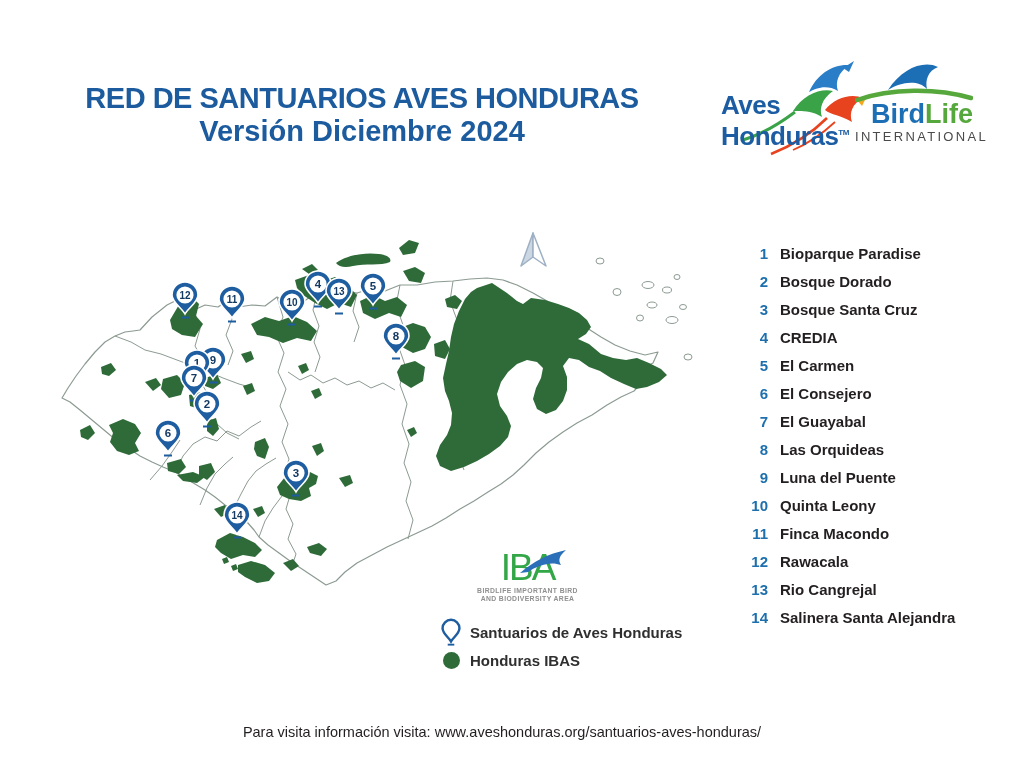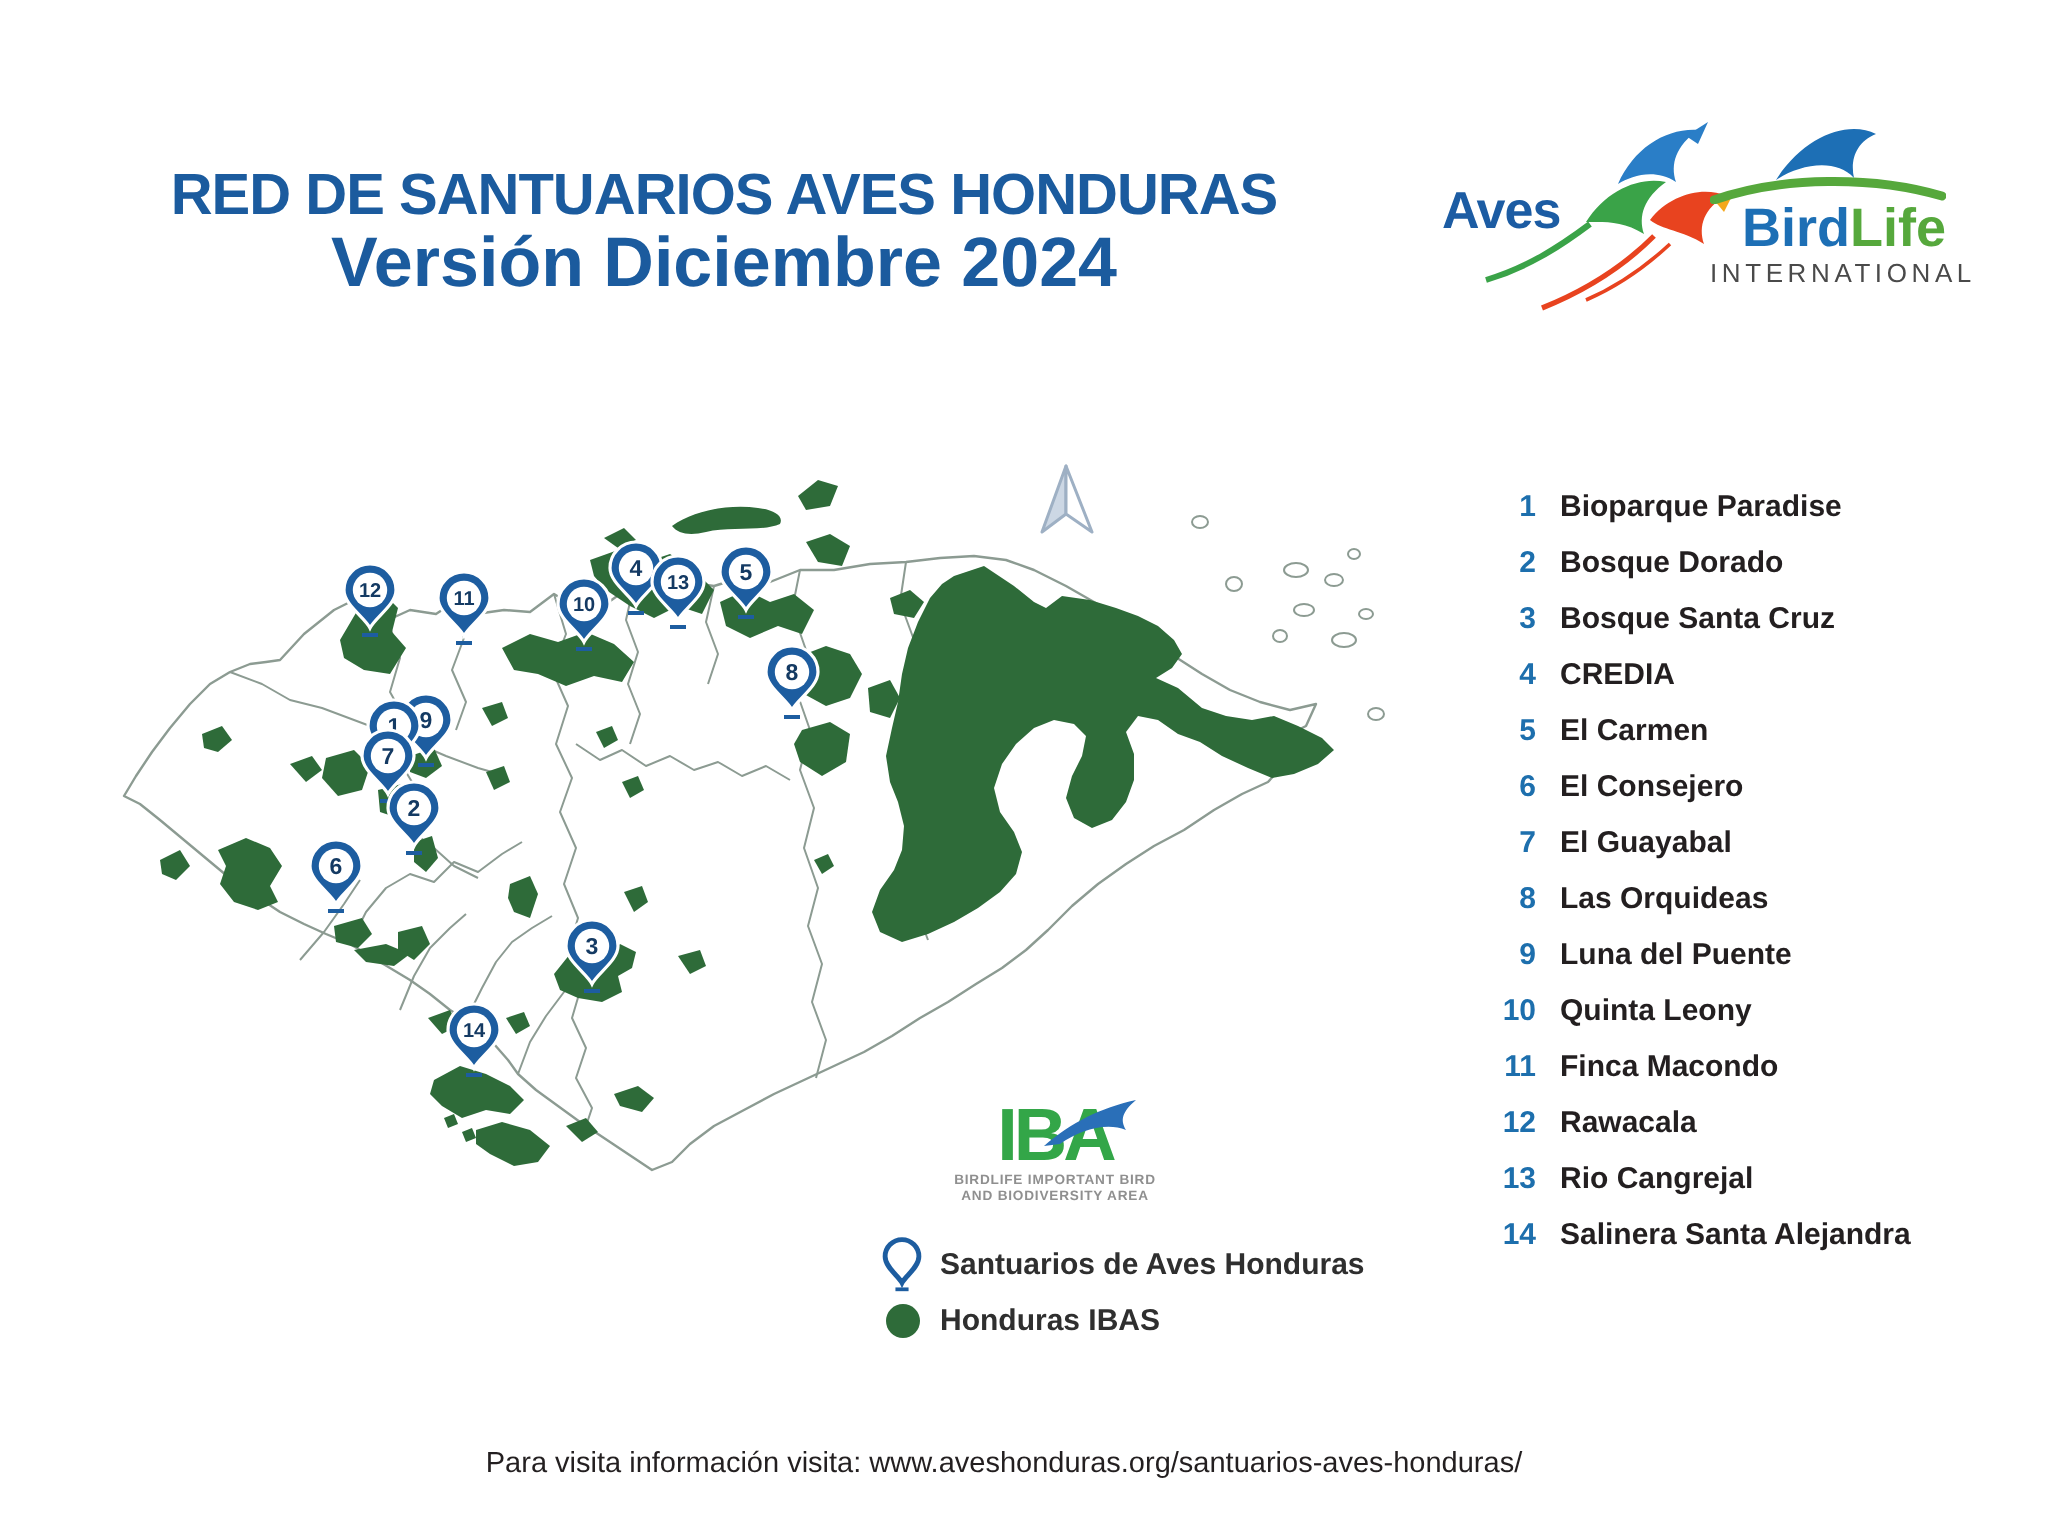--- a/index.html
+++ b/index.html
@@ -9,21 +9,21 @@
     --birdlife-green:#56a83c; --aves-blue:#1c5ca3; --bird-red:#e8431f;
     --arrow-gray:#9eb0c4; --subtext-gray:#8f8f8f;
   }
   *{margin:0;padding:0;box-sizing:border-box;}
   body{font-family:"Liberation Sans",sans-serif;background:#fff;}
   .page{position:relative;width:1024px;height:768px;background:#fff;overflow:hidden;}
 
   
   .title-block{position:absolute;left:0;top:82px;width:724px;text-align:center;color:var(--title-blue);font-weight:bold;}
   .title-line1{font-size:29px;line-height:33px;letter-spacing:-0.5px;}
-  .title-line2{font-size:35px;line-height:33px;}
+  .title-line2{font-size:29px;line-height:33px;}
 
   .aves-logo{position:absolute;left:713px;top:68px;width:150px;height:95px;}
   .aves-text{position:absolute;left:8px;top:24px;color:var(--aves-blue);font-weight:bold;font-size:26px;line-height:27px;letter-spacing:-0.5px;}
   .aves-tm{font-size:8px;vertical-align:super;}
   .aves-birds{position:absolute;left:46px;top:-10px;overflow:visible;}
 
   .birdlife-logo{position:absolute;left:855px;top:60px;width:118px;height:95px;text-align:right;}
   .birdlife-bird{display:block;margin:0 auto;}
   .birdlife-arc{display:block;margin:-6px auto 0;}
   .birdlife-text{font-size:27px;font-weight:bold;line-height:28px;margin-top:-2px;}
@@ -41,21 +41,21 @@
   .north-right{fill:#fff;stroke:var(--arrow-gray);stroke-width:1.5;stroke-linejoin:round;}
 
   
   .s-list{position:absolute;left:744px;top:239px;width:270px;}
   .s-row{display:flex;align-items:center;height:28px;}
   .s-num{width:24px;text-align:right;color:var(--list-number-blue);font-weight:bold;font-size:15px;flex:none;}
   .s-name{margin-left:12px;color:var(--text-dark);font-weight:bold;font-size:15px;white-space:nowrap;}
 
   
   .iba-logo{position:absolute;left:460px;top:549px;width:135px;text-align:center;}
-  .iba-word{font-size:37px;font-weight:bold;letter-spacing:-2px;color:var(--iba-logo-green);line-height:38px;position:relative;display:inline-block;}
+  .iba-word{font-size:37px;font-weight:normal;letter-spacing:-2px;color:var(--iba-logo-green);line-height:38px;position:relative;display:inline-block;}
   .iba-swoosh{position:absolute;right:-16px;top:-2px;overflow:visible;}
   .iba-sub{font-size:6.8px;letter-spacing:0.4px;color:var(--subtext-gray);line-height:8px;font-weight:bold;}
 
   
   .legend{position:absolute;left:438px;top:618px;}
   .legend-row{display:flex;align-items:center;height:28px;}
   .legend-icon{width:26px;display:flex;justify-content:center;flex:none;}
   .legend-dot{width:17px;height:17px;border-radius:50%;background:var(--iba-green);}
   .legend-label{margin-left:6px;font-weight:bold;font-size:15px;color:#2f2f2f;white-space:nowrap;}
 
@@ -78,20 +78,21 @@
       <path d="M68,60 C52,76 32,88 12,96" stroke="#e8431f" stroke-width="2.6" fill="none"></path>
       <path d="M76,64 C62,77 48,86 34,92" stroke="#e8431f" stroke-width="1.8" fill="none"></path>
       <path d="M50,34 C58,16 74,6 90,7 C79,15 76,24 79,33 C68,26 57,30 50,34 Z" fill="#2a7ec7"></path>
       <path d="M84,10 L95,3 L90,14 Z" fill="#2a7ec7"></path>
       <path d="M34,53 C44,37 61,30 74,33 C63,41 60,50 63,59 C52,52 42,53 34,53 Z" fill="#3aa348"></path>
       <path d="M66,52 C76,39 93,35 104,40 C93,46 90,55 93,64 C82,57 72,57 66,52 Z" fill="#e8431f"></path>
       <path d="M98,42 L108,38 L103,48 Z" fill="#f5a81c"></path>
     </svg>
     <div class="aves-text">
       <div>Aves</div>
+      <div><span>Honduras</span><span class="aves-tm">TM</span></div>
     </div>
   </div>
 
   <div class="birdlife-logo">
     <svg class="birdlife-bird" width="64" height="34" viewBox="0 0 64 34">
       <path d="M6,30 C20,8 42,0 56,7 C46,11 43,20 45,29 C36,19 18,22 6,30 Z" fill="#1d6fb5"></path>
     </svg>
     <svg class="birdlife-arc" width="118" height="14" viewBox="0 0 118 14">
       <path d="M2,12 C36,0 82,0 116,10" stroke="#56a83c" stroke-width="4.5" fill="none" stroke-linecap="round"></path>
     </svg>

